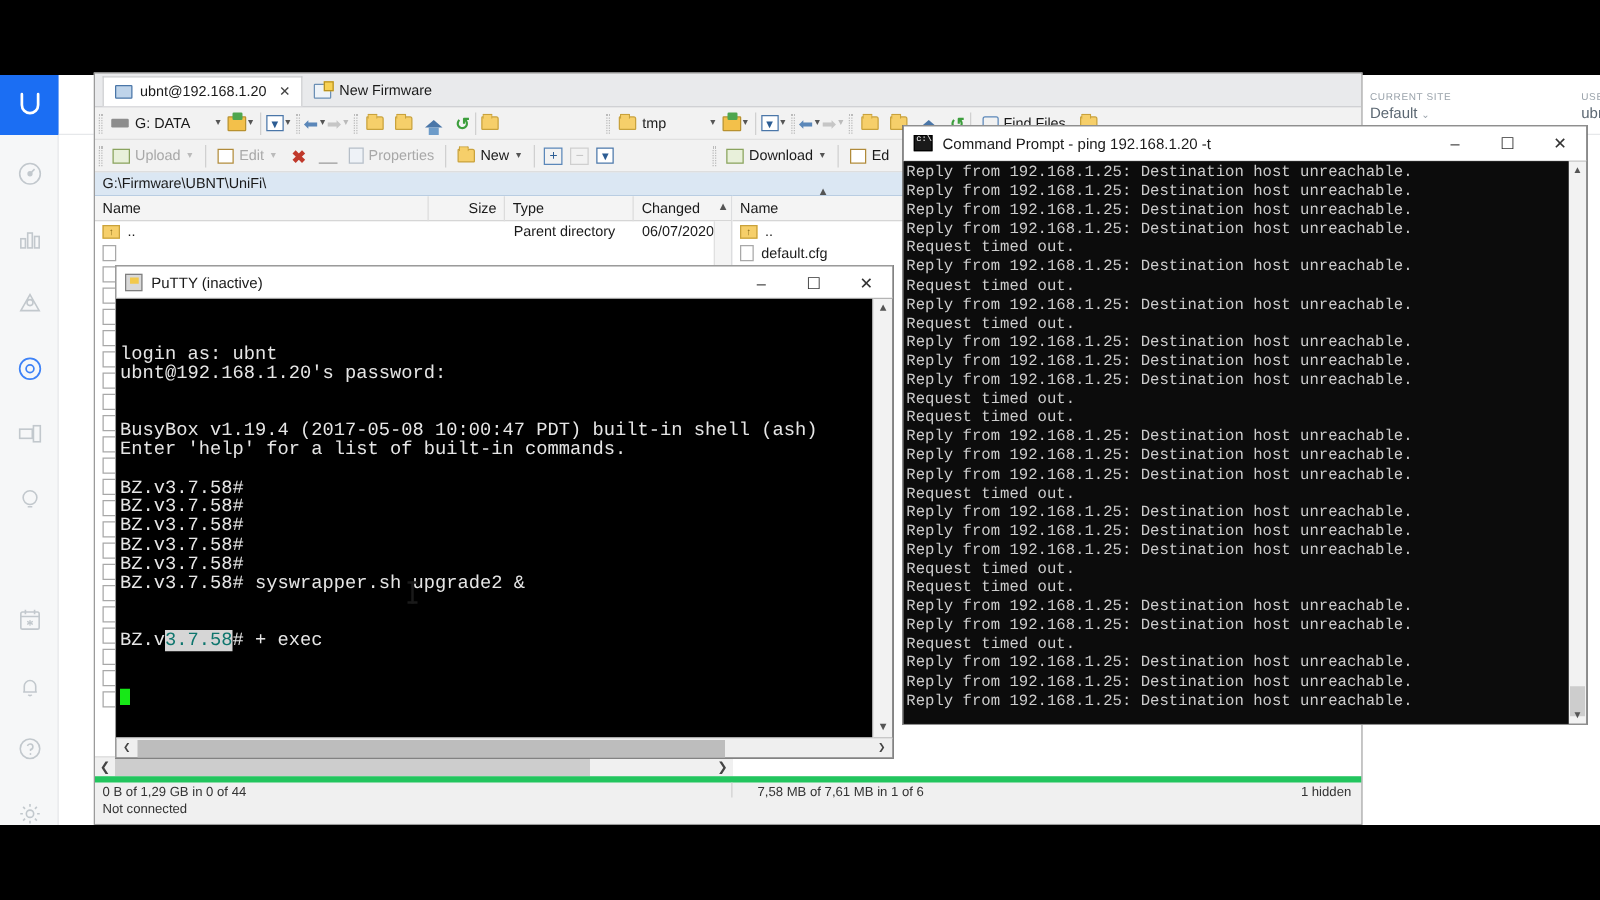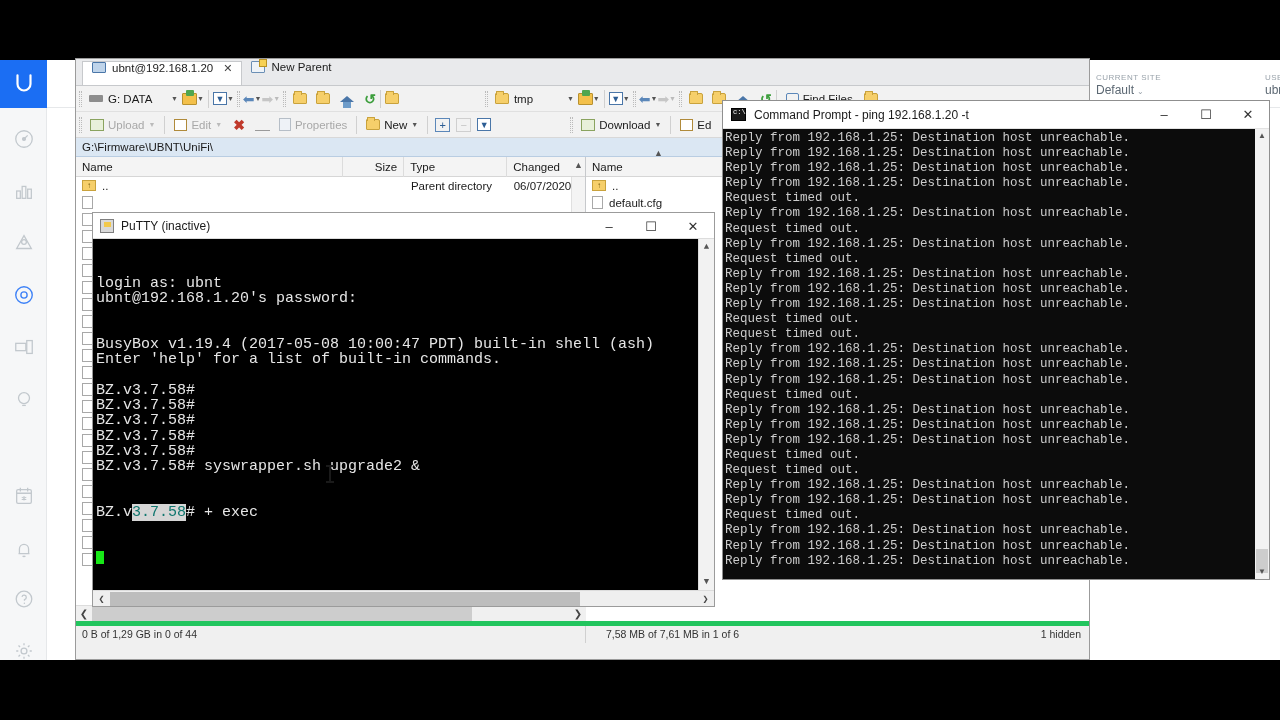--- a/index.html
+++ b/index.html
@@ -50,21 +50,21 @@
     position: absolute; left: 75px; top: 58px; width: 1015px; height: 602px;
     background: #f0f0f0; border: 1px solid #9b9b9b;
     font-family: "Liberation Sans", sans-serif; font-size: 11px; color: #1a1a1a;
   }
   .winscp-tabs {
     position: absolute; left: 0; top: 0; width: 100%; height: 27px;
     background: #e9eaec; border-bottom: 1px solid #c7c9cc;
     display: flex; align-items: flex-end; padding-left: 6px;
   }
   .wtab {
-    height: 24px; display: flex; align-items: flex-start; gap: 6px;
+    height: 24px; display: flex; align-items: center; gap: 6px;
     padding: 0 9px; font-size: 11.5px; color: #1a1a1a;
   }
   .wtab.active { background: #ffffff; border: 1px solid #c7c9cc; border-bottom: none; }
   .wtab .x { font-size: 11px; color: #444; margin-left: 4px; }
   .ico-monitor {
     width: 14px; height: 11px; border: 1.6px solid #4a76a8; background: #bfd4ea;
     border-radius: 1px; position: relative; flex: none;
   }
   .ico-newsess {
     width: 14px; height: 12px; border: 1.6px solid #6b8fb5; background: #eef3f8;
@@ -377,21 +377,21 @@
   <div class="winscp">
 
     <div class="winscp-tabs">
       <div class="wtab active">
         <span class="ico-monitor"></span>
         <span>ubnt@192.168.1.20</span>
         <span class="x">✕</span>
       </div>
       <div class="wtab">
         <span class="ico-newsess"></span>
-        <span>New Parent</span>
+        <span>New Firmware</span>
       </div>
     </div>
 
     <div class="winscp-toolbar">
       <span class="grip"></span>
       <div class="tb-combo">
         <span style="width:14px;height:7px;background:#8d8d8d;border-radius:1px;flex:none"></span>
         <span class="label">G: DATA</span>
         <span class="caretdn">▼</span>
       </div>
@@ -649,20 +649,23 @@
         </span>
       <span class="arrowb">❯</span>
     </div>
 
     <div class="status-bar">
       <span class="sl">0 B of 1,29 GB in 0 of 44</span>
       <span class="divider"></span>
       <span class="sm">7,58 MB of 7,61 MB in 1 of 6</span>
       <span class="sr">1 hidden</span>
     </div>
+    <div class="status-bar2">
+      <span class="sl">Not connected</span>
+    </div>
   </div>
 
   <div class="putty">
     <div class="putty-title">
       <span class="putty-ico"></span>
       <span class="ptitle">PuTTY (inactive)</span>
       <span class="win-btns">
         <span class="win-btn">–</span>
         <span class="win-btn">☐</span>
         <span class="win-btn">✕</span>

